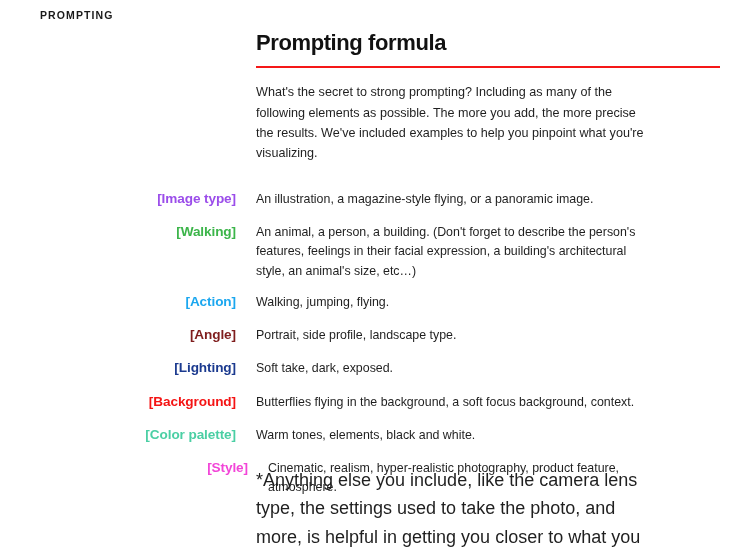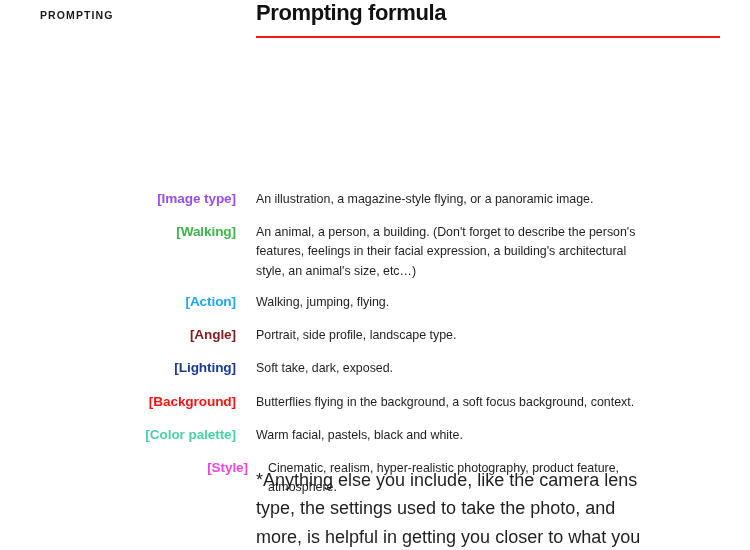--- a/index.html
+++ b/index.html
@@ -35,20 +35,21 @@
     top: 0;
     width: 466px;
   }
 
   .page-title {
     font-size: 22px;
     font-weight: bold;
     letter-spacing: -0.4px;
     color: #111111;
     margin: 0;
+    padding-top: 30px;
     line-height: 1.15;
   }
 
   .title-rule {
     height: 2px;
     background: #f51818;
     margin-top: 11px;
     width: 464px;
   }
 
@@ -112,20 +113,21 @@
   }
 </style>
 </head>
 <body>
 
 <div class="kicker">PROMPTING</div>
 
 <div class="content">
   <h1 class="page-title">Prompting formula</h1>
   <div class="title-rule" style="background: rgb(245, 24, 24);"></div>
+  <p class="intro">What's the secret to strong prompting? Including as many of the following elements as possible. The more you add, the more precise the results. We've included examples to help you pinpoint what you're visualizing.</p>
 </div>
 
 <div class="rows">
   <div class="row">
     <div class="row-label" style="color: rgb(155, 77, 234);">[Image type]</div>
     <div class="row-desc">An illustration, a magazine-style flying, or a panoramic image.</div>
   </div>
   <div class="row tall">
     <div class="row-label" style="color: rgb(60, 181, 74);">[Walking]</div>
     <div class="row-desc">An animal, a person, a building. (Don't forget to describe the person's features, feelings in their facial expression, a building's architectural style, an animal's size, etc…)</div>
@@ -141,21 +143,21 @@
   <div class="row">
     <div class="row-label" style="color: rgb(27, 58, 143);">[Lighting]</div>
     <div class="row-desc">Soft take, dark, exposed.</div>
   </div>
   <div class="row">
     <div class="row-label" style="color: rgb(244, 20, 20);">[Background]</div>
     <div class="row-desc">Butterflies flying in the background, a soft focus background, context.</div>
   </div>
   <div class="row">
     <div class="row-label" style="color: rgb(75, 207, 164);">[Color palette]</div>
-    <div class="row-desc">Warm facial, pastels, black and white.</div>
+    <div class="row-desc">Warm tones, elements, black and white.</div>
   </div>
   <div class="row">
     <div class="row-label" style="color: rgb(242, 69, 216); padding-left: 12px;">[Style]</div>
     <div class="row-desc">Cinematic, realism, hyper-realistic photography, product feature, atmosphere.</div>
   </div>
 </div>
 
 <div class="footnote">*Anything else you include, like the camera lens type, the settings used to take the photo, and more, is helpful in getting you closer to what you are picturing.</div>
 
 </body></html>

